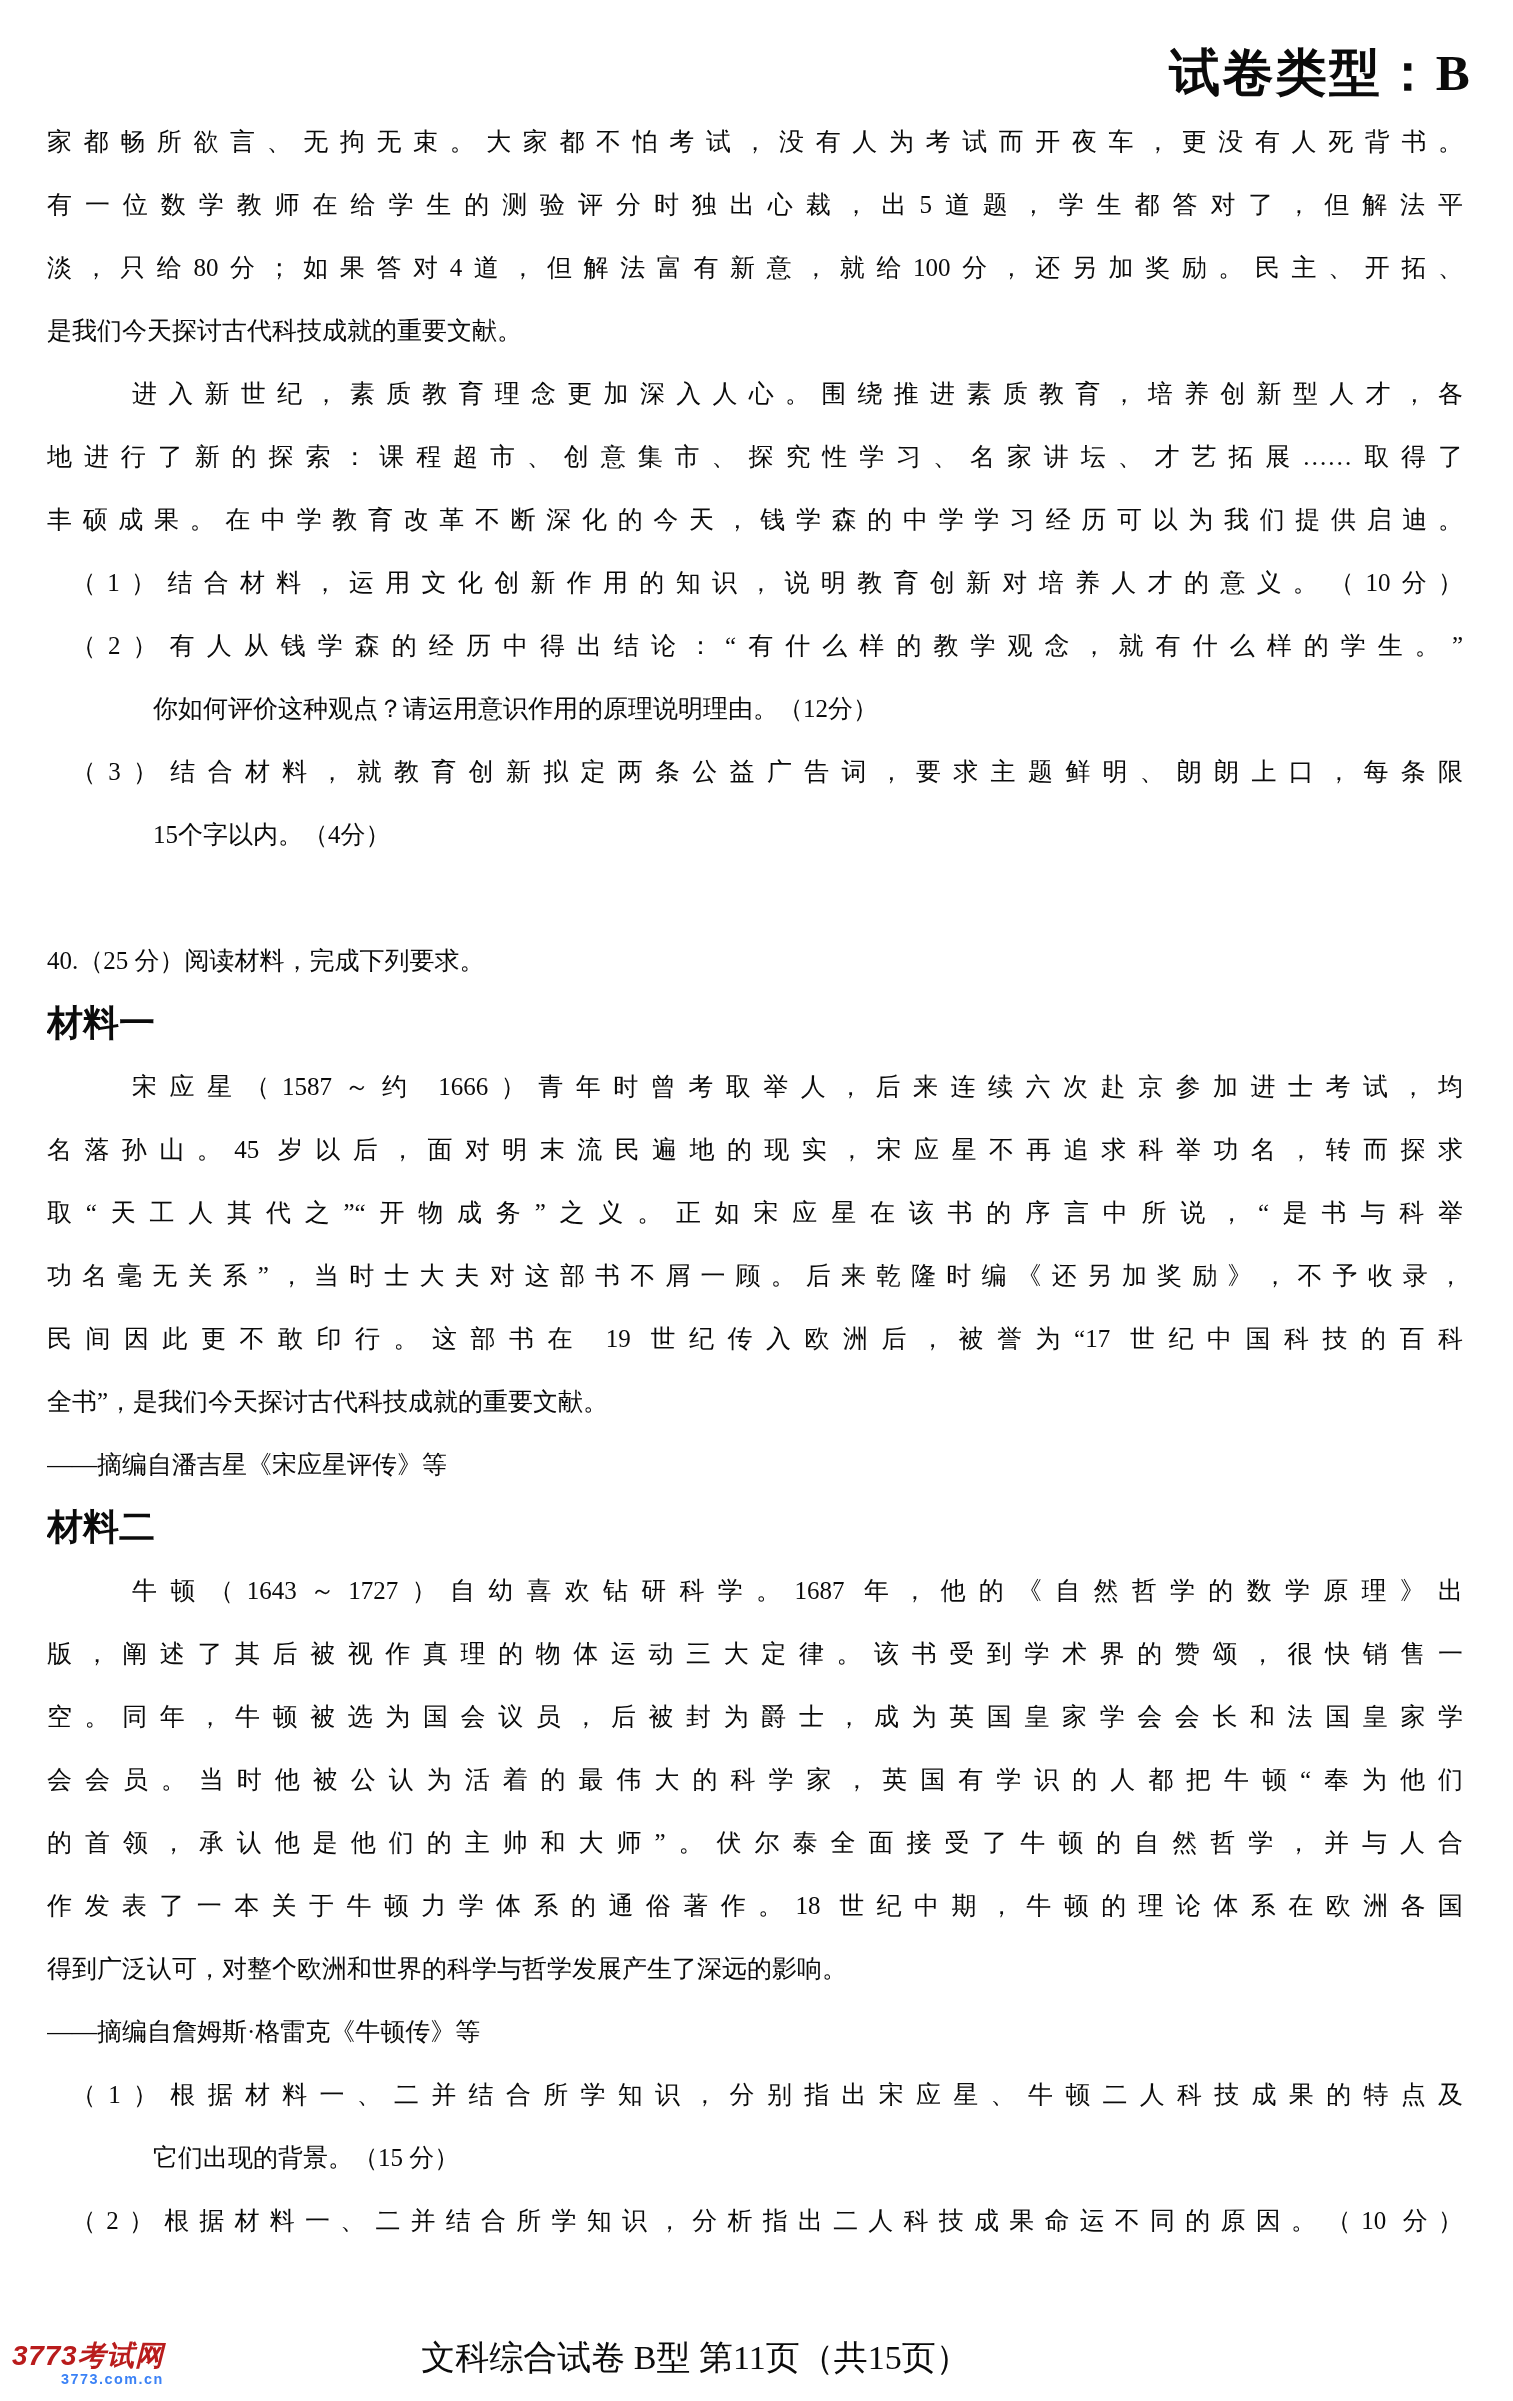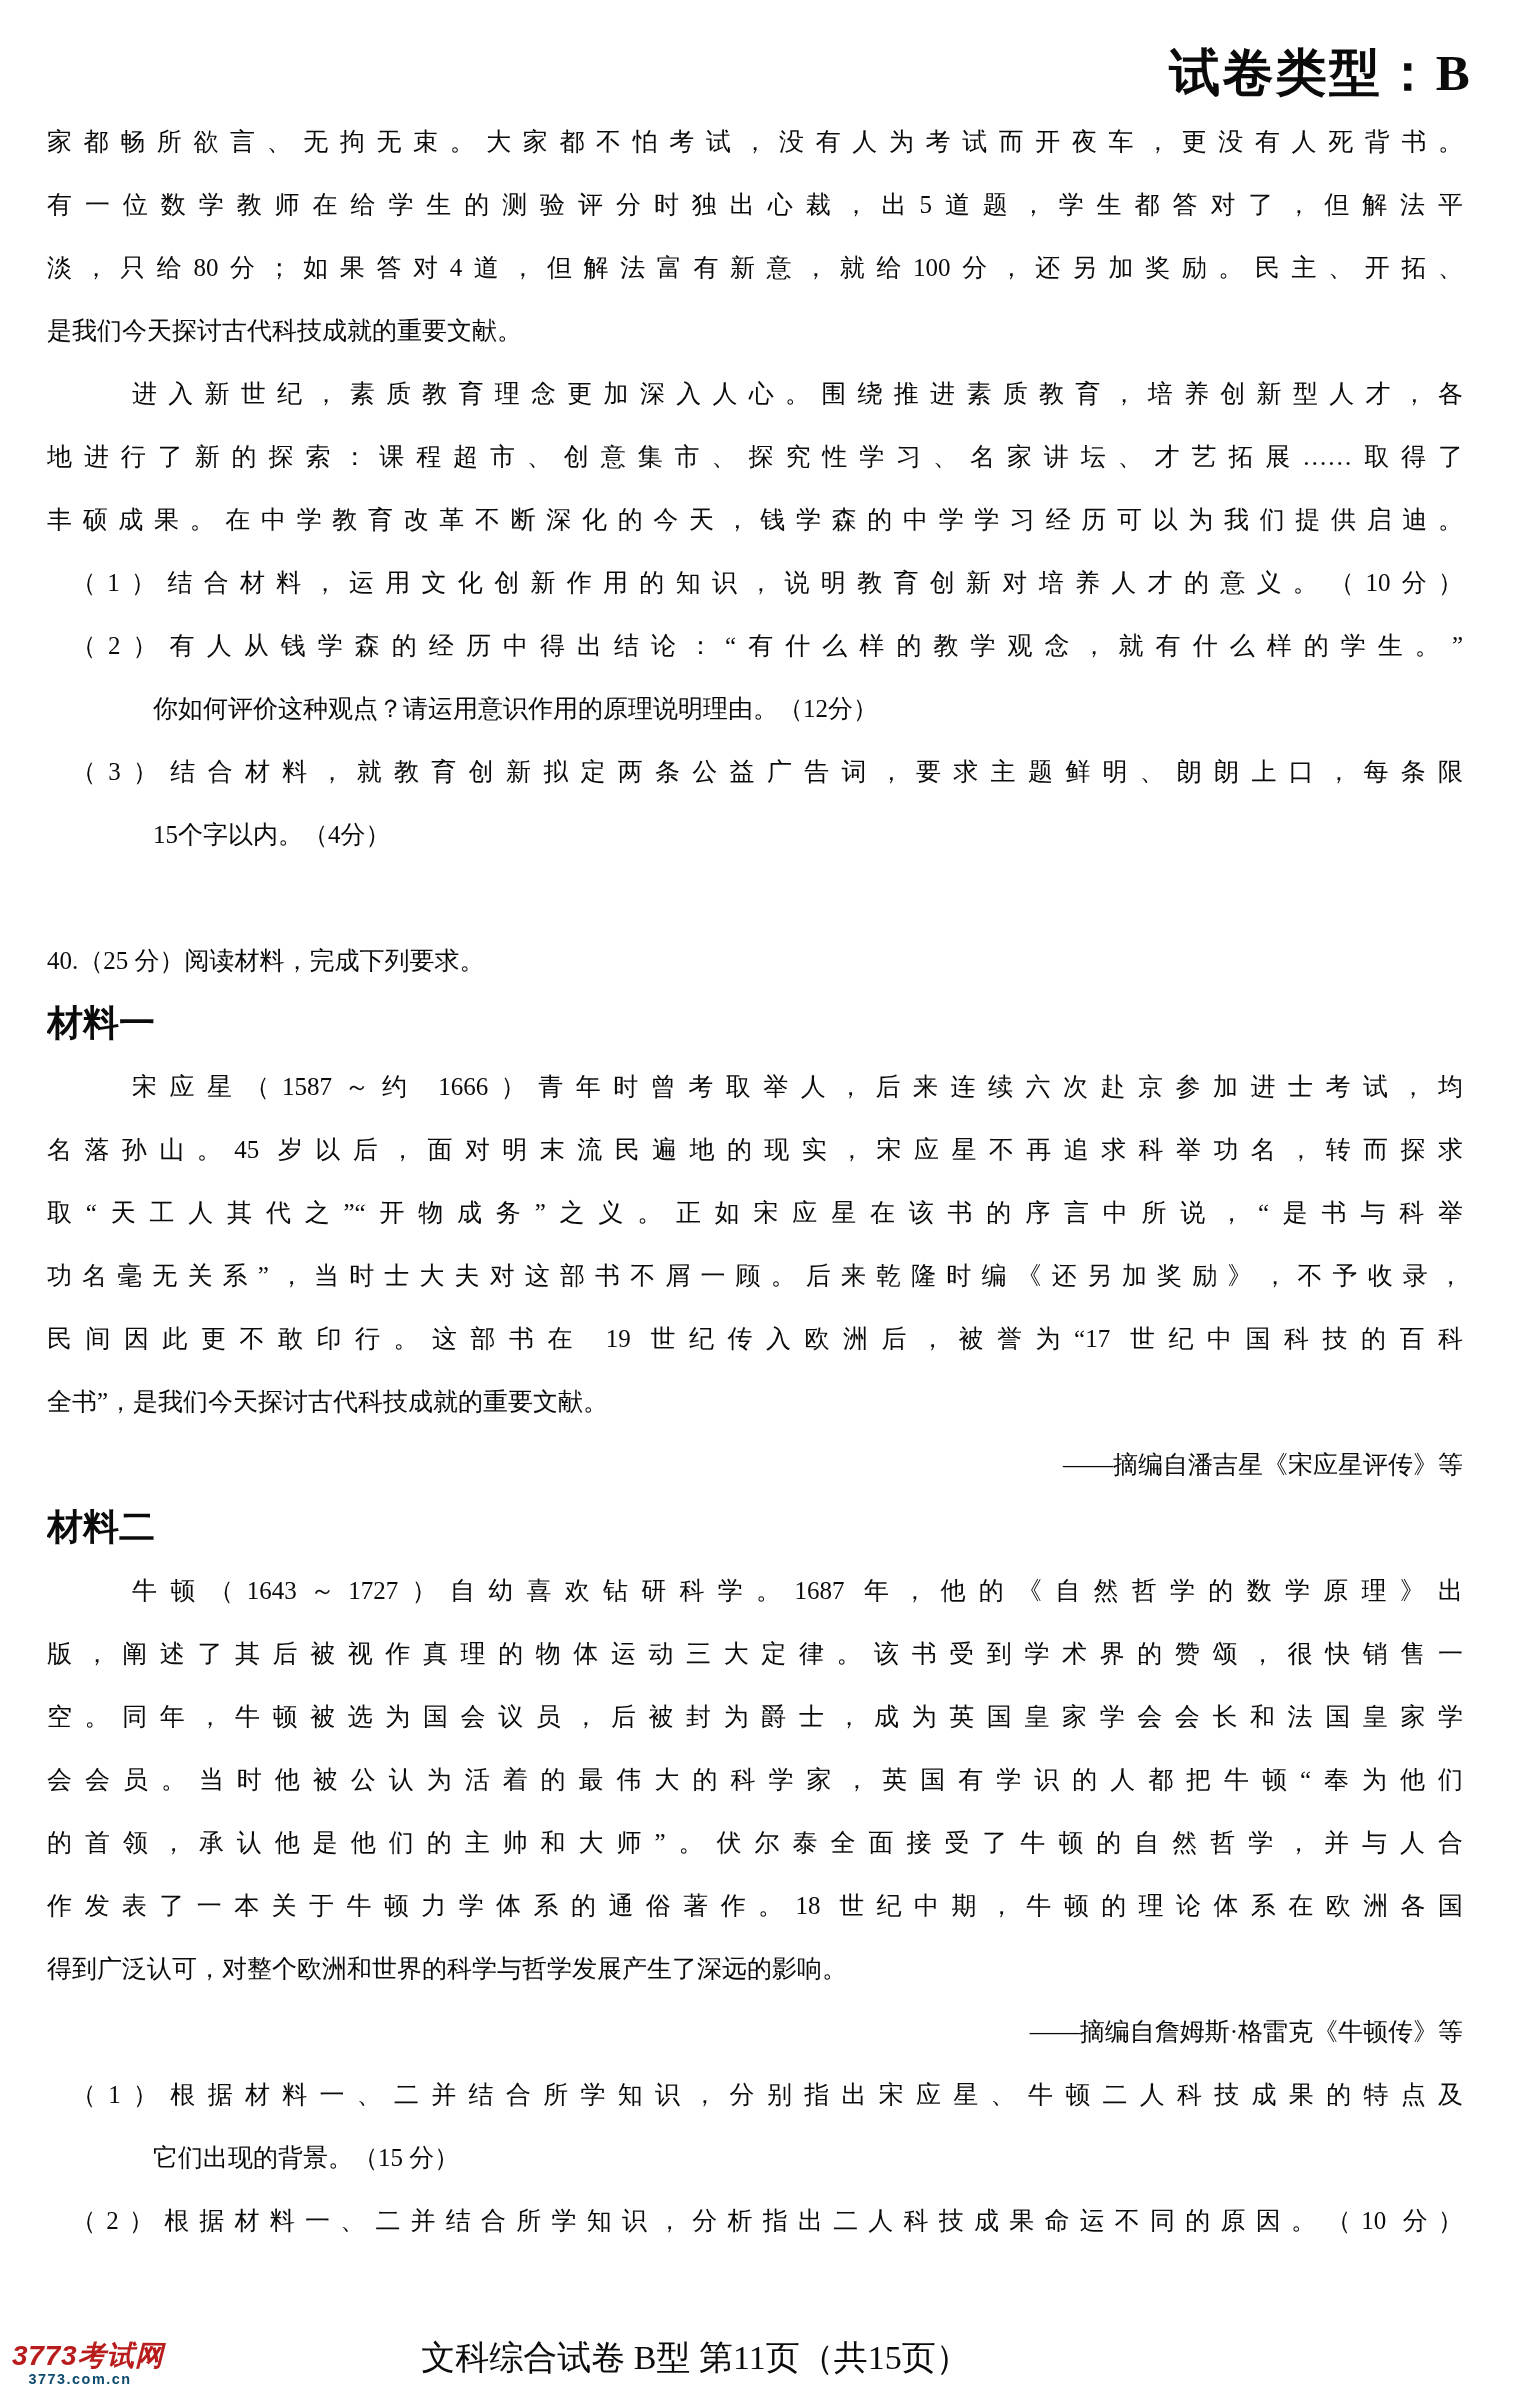--- a/index.html
+++ b/index.html
@@ -41,21 +41,21 @@
   
   .j {
     text-align: justify;
     text-align-last: justify;
     -moz-text-align-last: justify;
     text-justify: inter-character;
   }
   .indent { padding-left: 85px; }
   .q      { padding-left: 24px; }
   .cont   { padding-left: 106px; }
-  .right  { text-align: right; }
+  .right  { text-align: left; }
   .head   { font-weight: bold; font-size: 36px; }
   .gap    { }
   .footer {
     position: absolute;
     top: 2335px;
     left: 0;
     width: 100%;
     text-align: center;
     font-size: 34px;
     line-height: 45px;
@@ -124,17 +124,17 @@
       <div class="line right">——摘编自詹姆斯·格雷克《牛顿传》等</div>
       <div class="line j q">（1）根据材料一、二并结合所学知识，分别指出宋应星、牛顿二人科技成果的特点及</div>
       <div class="line cont">它们出现的背景。（15 分）</div>
       <div class="line j q">（2）根据材料一、二并结合所学知识，分析指出二人科技成果命运不同的原因。（10 分）</div>
     </div>
 
   <div class="footer">文科综合试卷  B型  第11页（共15页）</div>
 
   <div class="watermark">
     <div class="wm-name" style="color: #b91c1c;">3773考试网</div>
-    <div class="wm-url" style="color: #0c4a6e;">3773.com.cn</div>
+    <div class="wm-url" style="color: #3b82f6; text-align: right;">3773.com.cn</div>
   </div>
 
 </div>
 
 
 </body></html>

